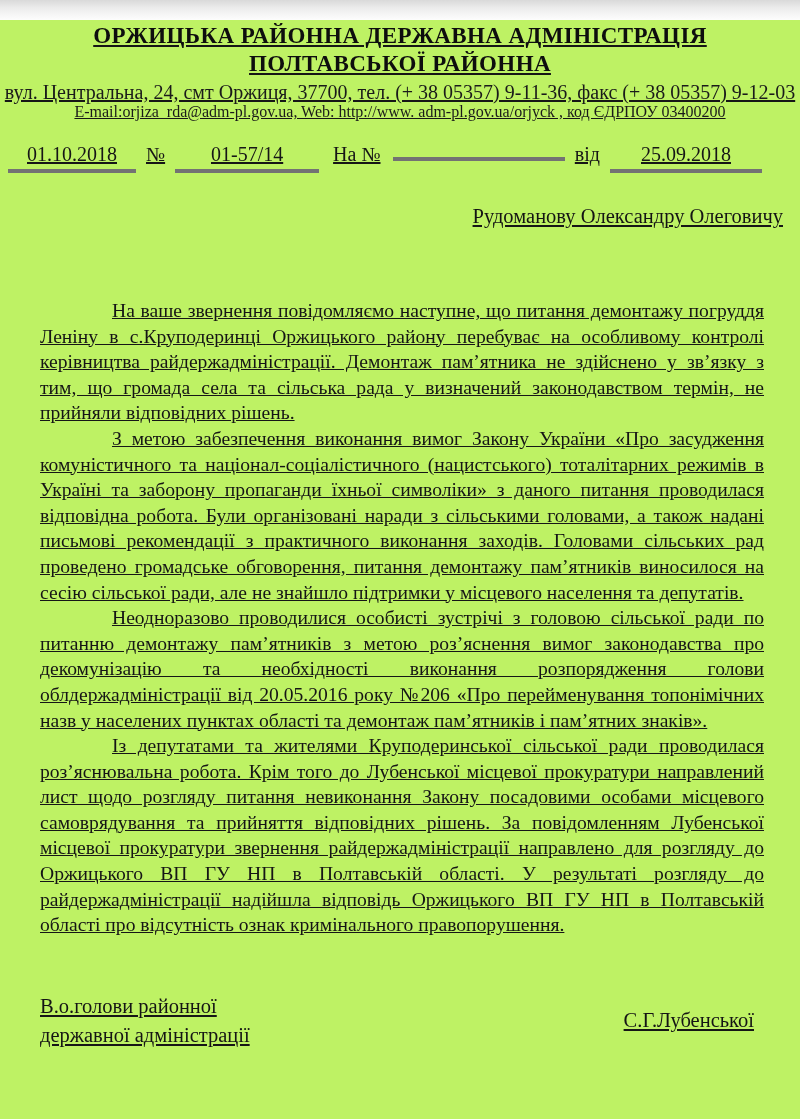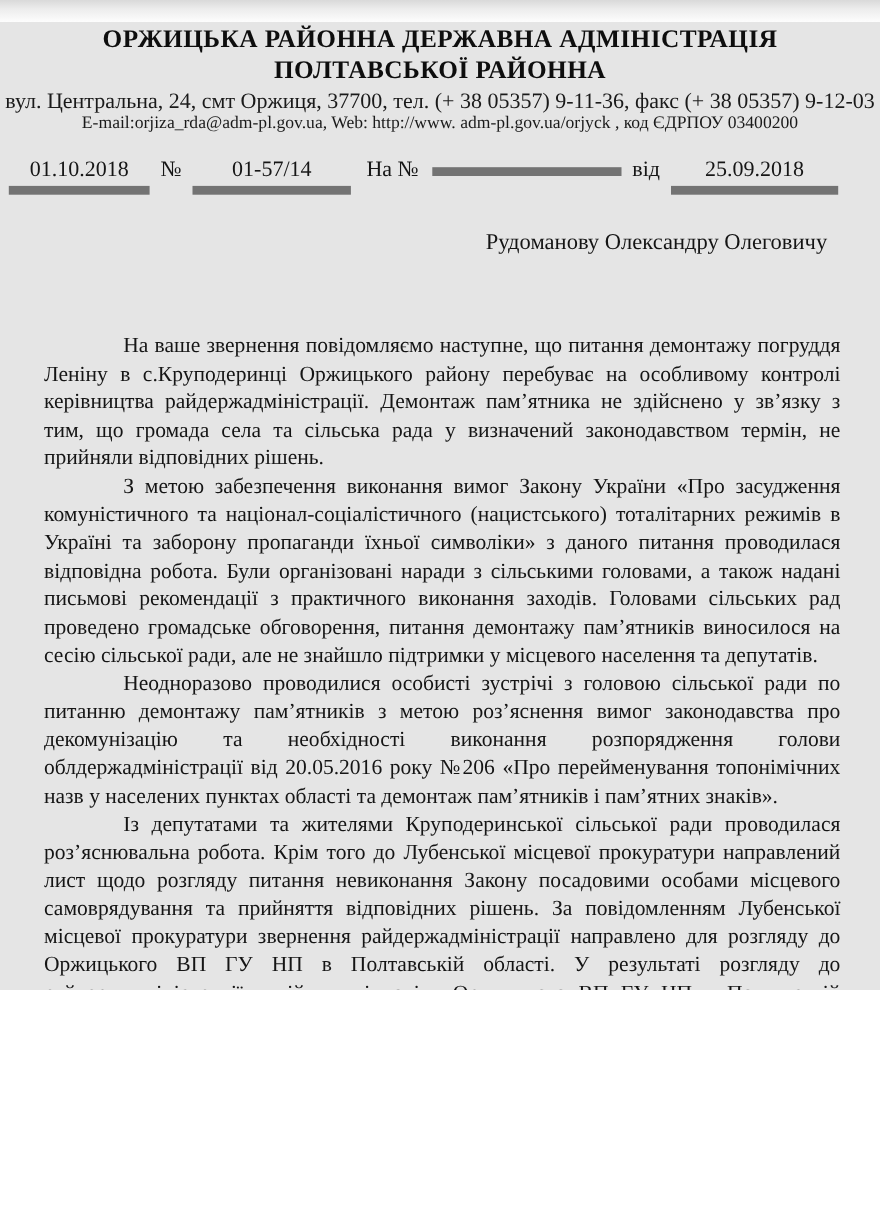--- a/index.html
+++ b/index.html
@@ -4,24 +4,25 @@
 <style>
   * { box-sizing: border-box; margin: 0; padding: 0; }
   html, body { width: 800px; }
   body {
     font-family: "Liberation Serif", "DejaVu Serif", serif;
     background: #ffffff;
   }
   .page {
     position: relative;
     width: 800px;
-    height: 900px;
-    background: #e5e5e5;
+    height: 1119px;
+    background: #bef264;
     color: #161616;
     overflow: hidden;
+    text-decoration: underline;
   }
   .scan-edge-top {
     position: absolute;
     top: 0; left: 0; right: 0;
     height: 20px;
     background: linear-gradient(to bottom, #d9d9d9 0%, #ececec 40%, #fdfdfd 100%);
   }
   
   .letterhead {
     position: relative;
@@ -48,34 +49,34 @@
   }
   
   .ref-row {
     display: flex;
     align-items: baseline;
     margin: 22px 38px 0 8px;
     font-size: 20px;
     white-space: nowrap;
   }
   .ref-field {
-    border-bottom: 8px solid #737373;
+    border-bottom: 4px solid #737373;
     text-align: center;
     padding-bottom: 3px;
   }
   .f-out-date   { width: 128px; }
   .f-out-number { width: 144px; margin-right: 6px; }
   .f-reply      { flex: 1 1 auto; }
   .f-in-date    { width: 152px; }
   .ref-label    { padding: 0 10px; }
   .ref-label.na { padding-left: 8px; padding-right: 12px; }
   
   .recipient {
     margin-top: 32px;
-    padding-right: 48px;
+    padding-right: 17px;
     text-align: right;
     font-size: 20.5px;
     color: #141414;
   }
   
   .letter-body {
     margin: 70px 36px 0 40px;
     font-size: 19.6px;
     line-height: 25.6px;
     text-align: justify;

